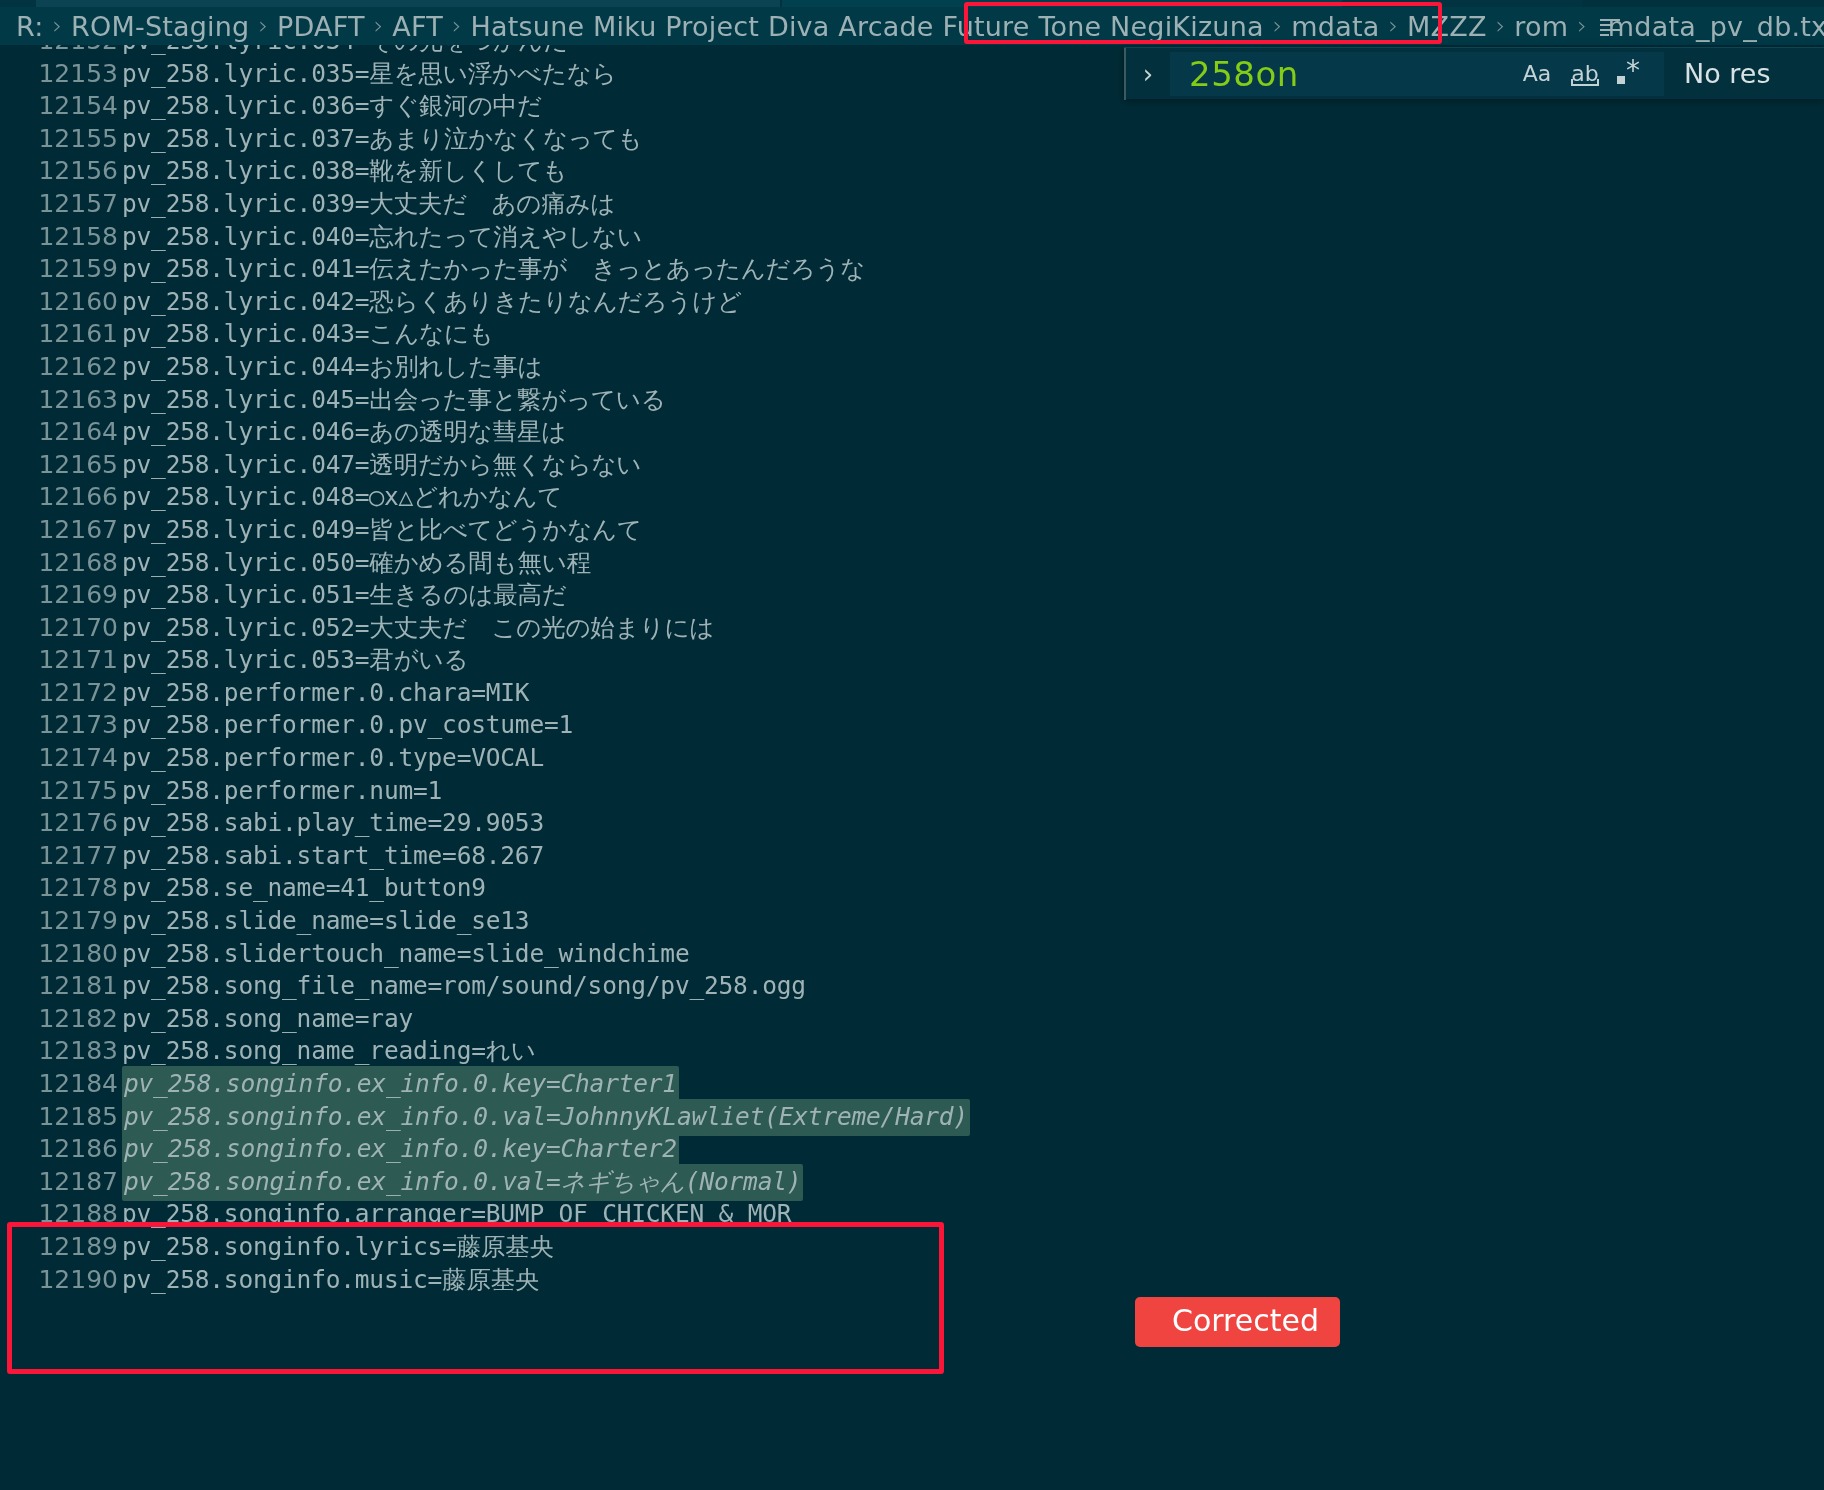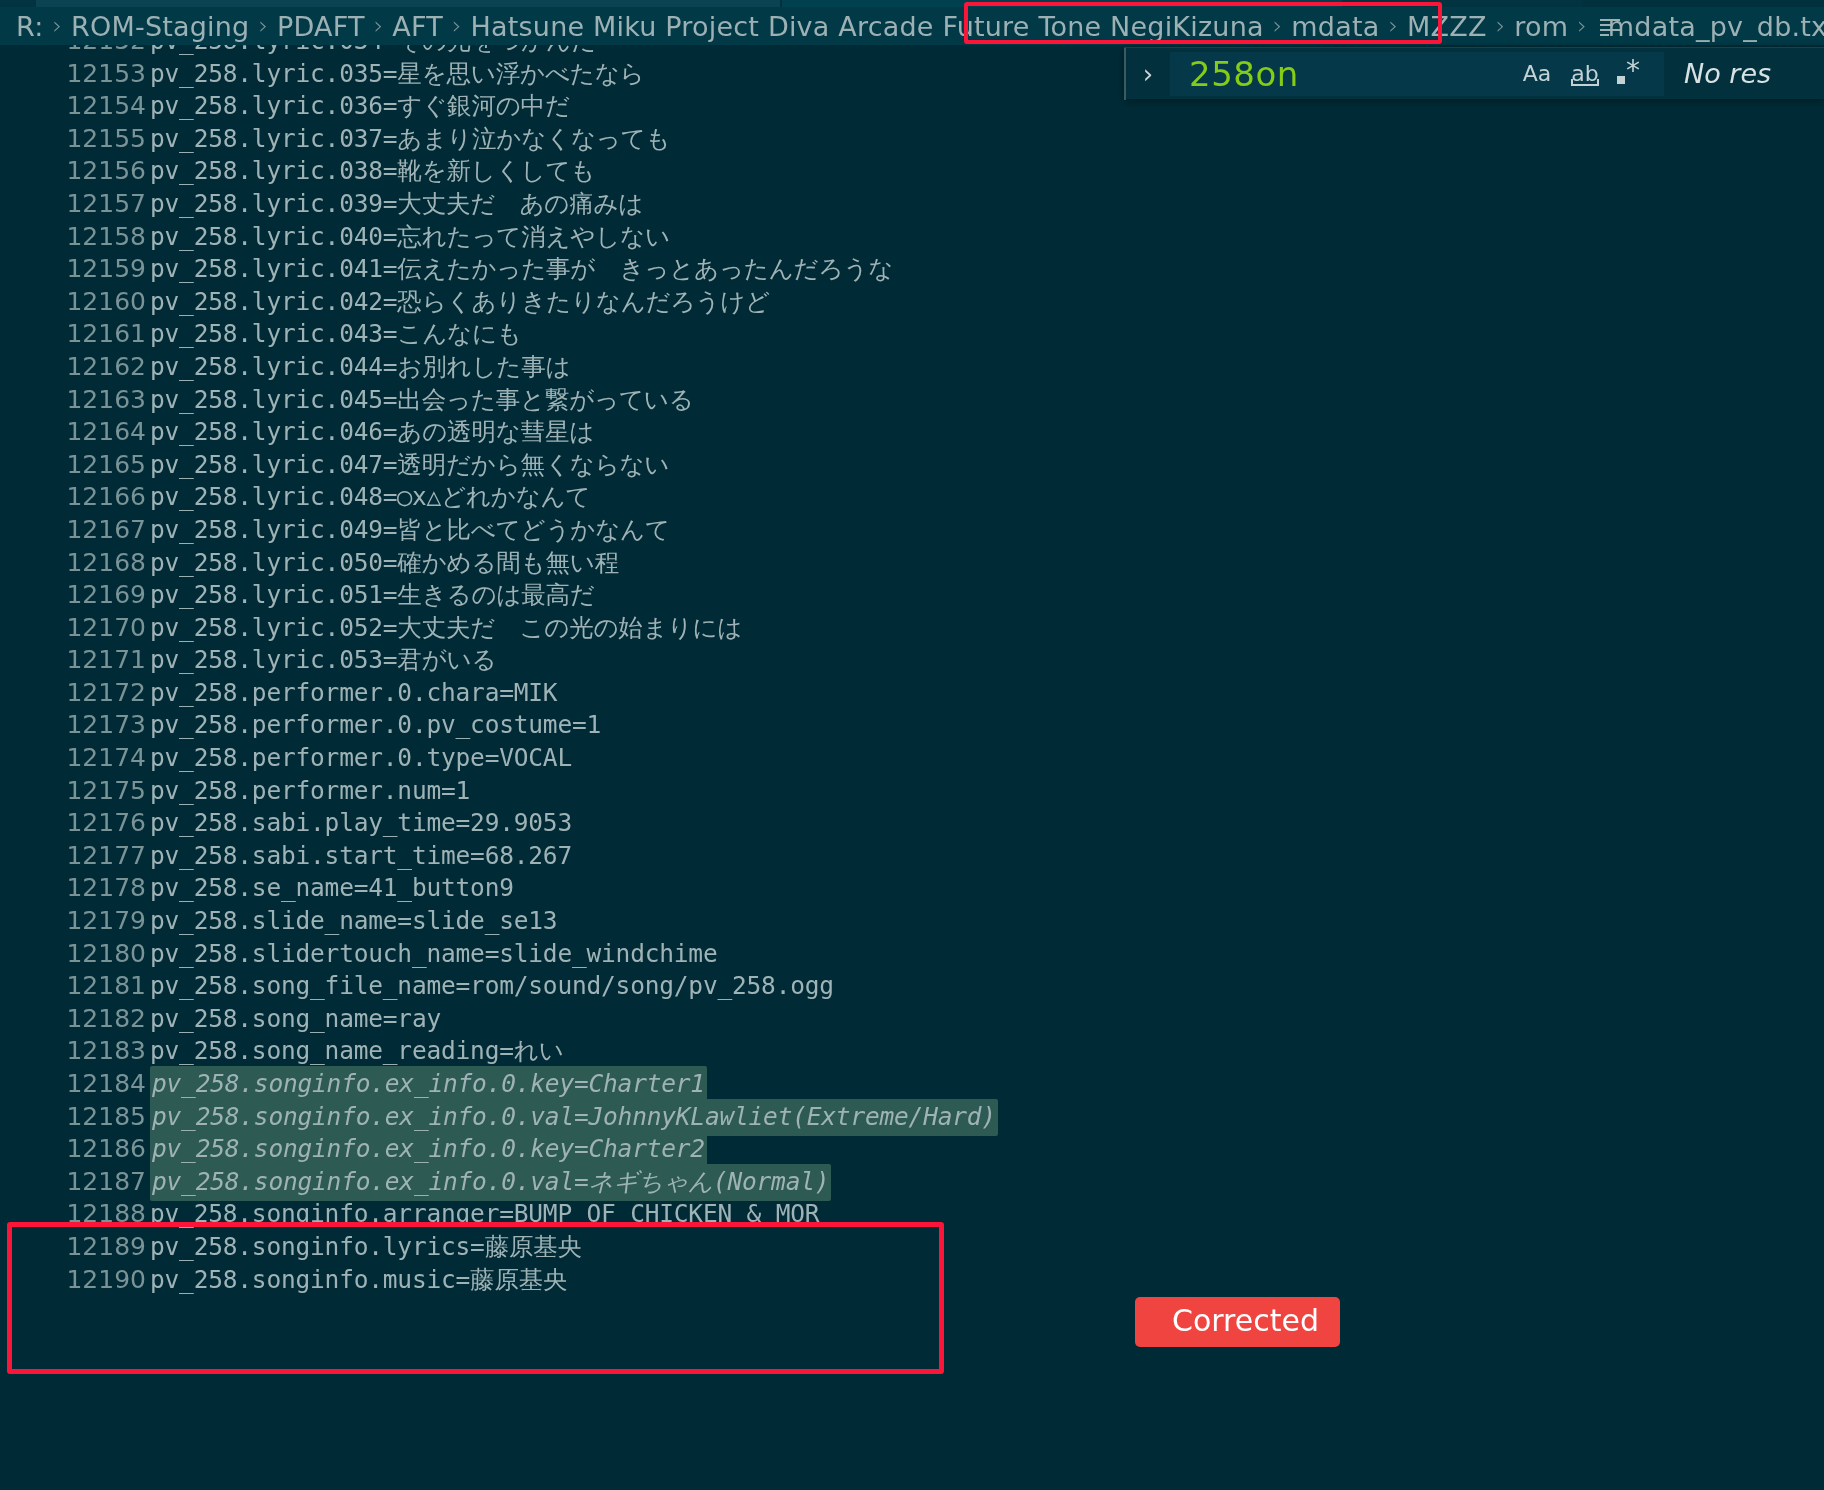--- a/index.html
+++ b/index.html
@@ -106,21 +106,20 @@
     left: 0;
     width: 1824px;
   }
   .line {
     height: 32.6px;
     line-height: 32.6px;
     white-space: pre;
     display: flex;
     align-items: center;
     font-size: 0;
-    padding-left: 28px;
   }
   .lineno {
     display: inline-block;
     width: 118px;
     text-align: right;
     padding-right: 0;
     color: #7a9397;
     font-family: "DejaVu Sans", sans-serif;
     font-size: 25px;
     flex: 0 0 118px;
@@ -209,21 +208,20 @@
   .opt-btn.regex { position: relative; font-size: 28px; padding-bottom: 6px; }
   .opt-btn.regex::after {
     content:""; position:absolute; left:5px; bottom:9px; width:8px; height:8px; background:#c3d2d5;
   }
   .find-status {
     color: #d8e2e4;
     font-family: "DejaVu Sans", sans-serif;
     font-size: 27px;
     margin-left: 20px;
     white-space: nowrap;
-    font-style: italic;
   }
 
   
   .ann-box-code {
     position: absolute;
     left: 7px; top: 1222px;
     width: 937px; height: 152px;
     border: 5px solid #fb1539;
     border-radius: 3px;
     pointer-events: none;

